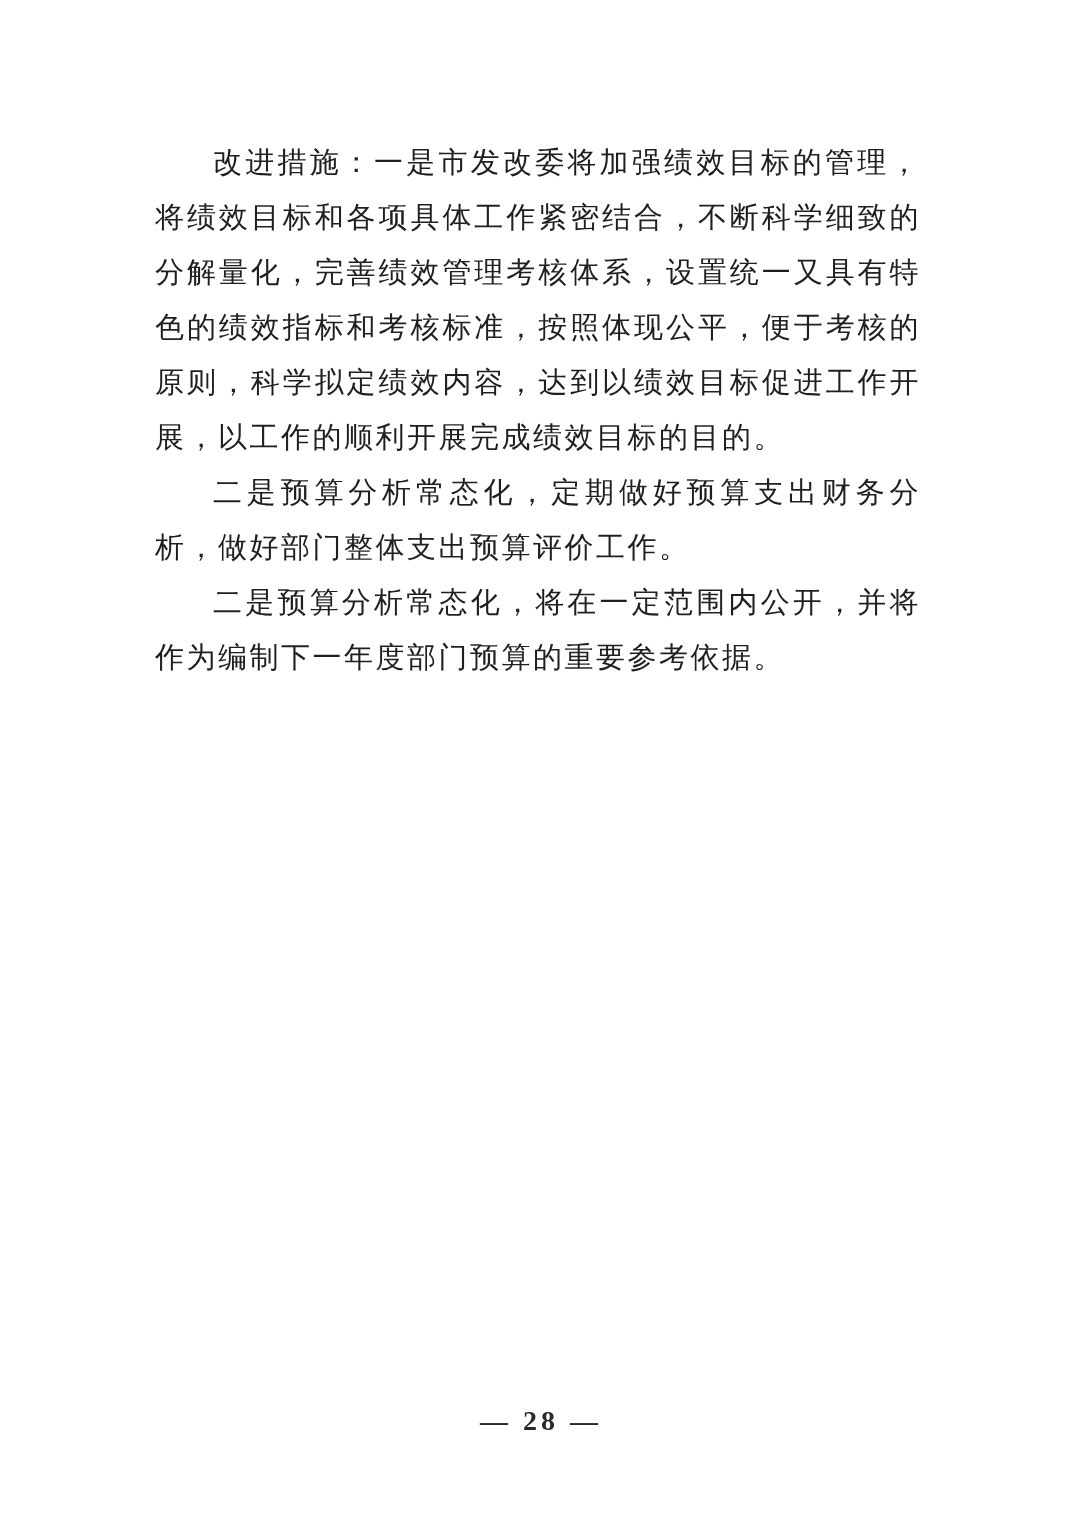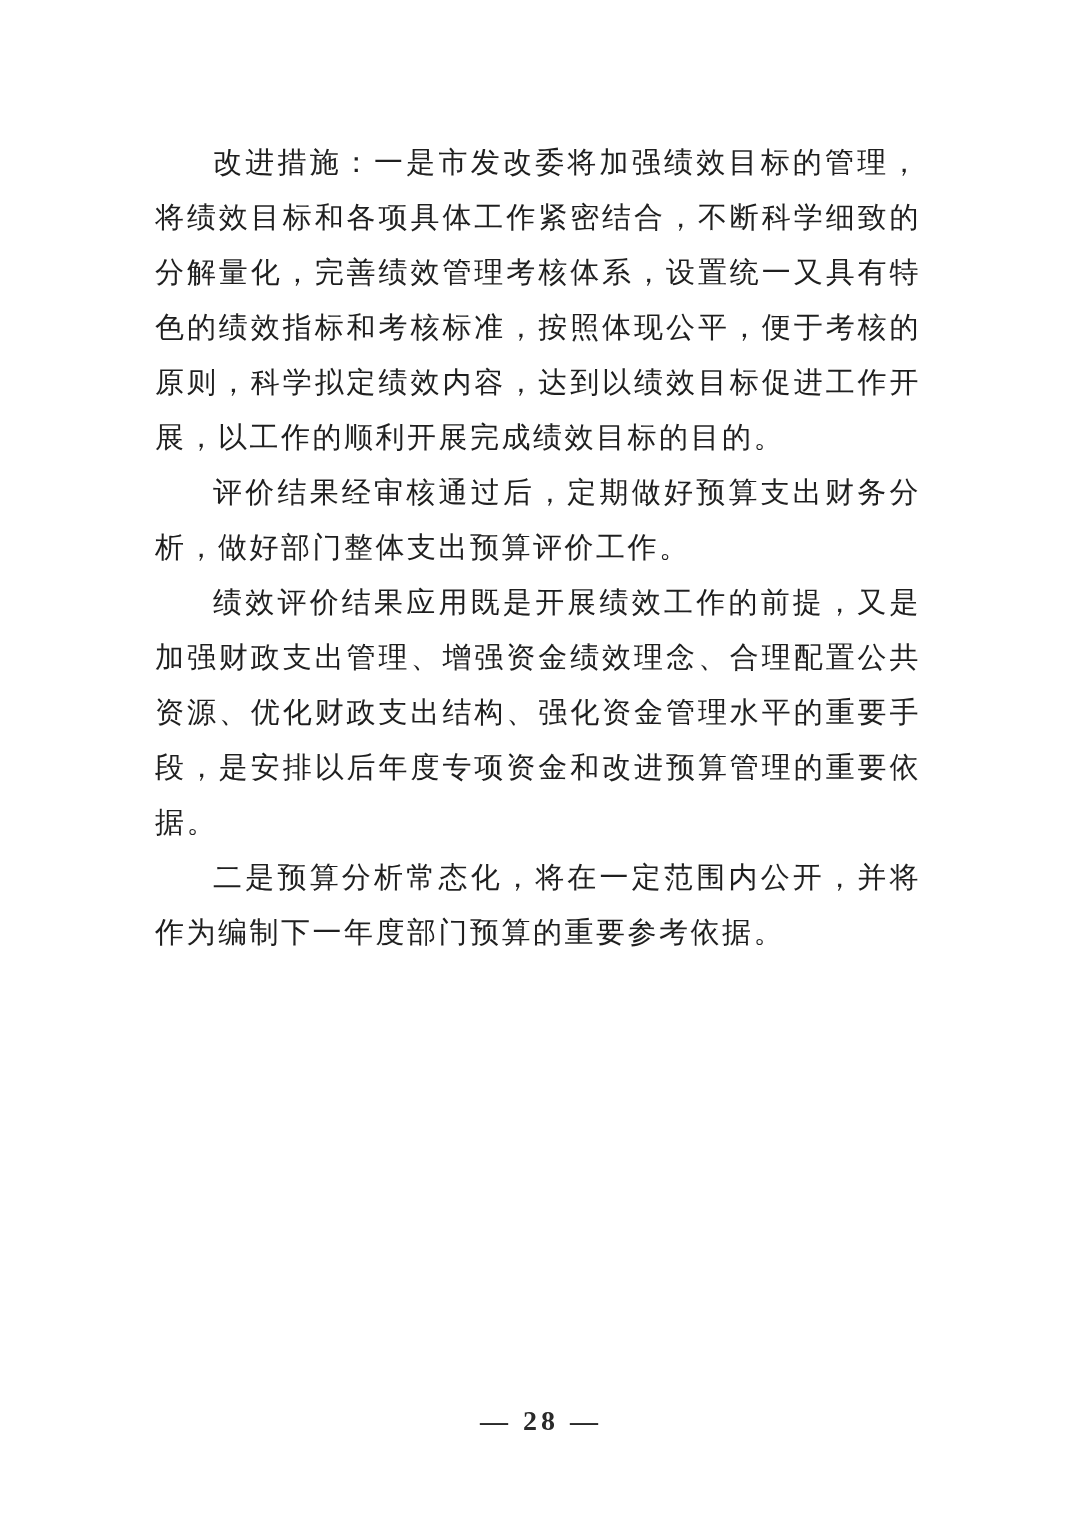--- a/index.html
+++ b/index.html
@@ -47,20 +47,19 @@
     font-weight: bold;
   }
 </style>
 </head>
 <body>
 
 <div class="page">
 
   <div class="content">
     <p class="para">改进措施：一是市发改委将加强绩效目标的管理，将绩效目标和各项具体工作紧密结合，不断科学细致的分解量化，完善绩效管理考核体系，设置统一又具有特色的绩效指标和考核标准，按照体现公平，便于考核的原则，科学拟定绩效内容，达到以绩效目标促进工作开展，以工作的顺利开展完成绩效目标的目的。</p>
-    <p class="para">评价结果经审核通过后，定期做好预算支出财务分析，做好部门整体支出预算评价工作。</p>
-    <p class="para">绩效评价结果应用既是开展绩效工作的前提，又是加强财政支出管理、增强资金绩效理念、合理配置公共资源、优化财政支出结构、强化资金管理水平的重要手段，是安排以后年度专项资金和改进预算管理的重要依据。</p>
+    <p class="para">二是预算分析常态化，定期做好预算支出财务分析，做好部门整体支出预算评价工作。</p>
     <p class="para">二是预算分析常态化，将在一定范围内公开，并将作为编制下一年度部门预算的重要参考依据。</p>
   </div>
 
   <div class="footer">—  28  —</div>
 
 </div>
 
 </body></html>

